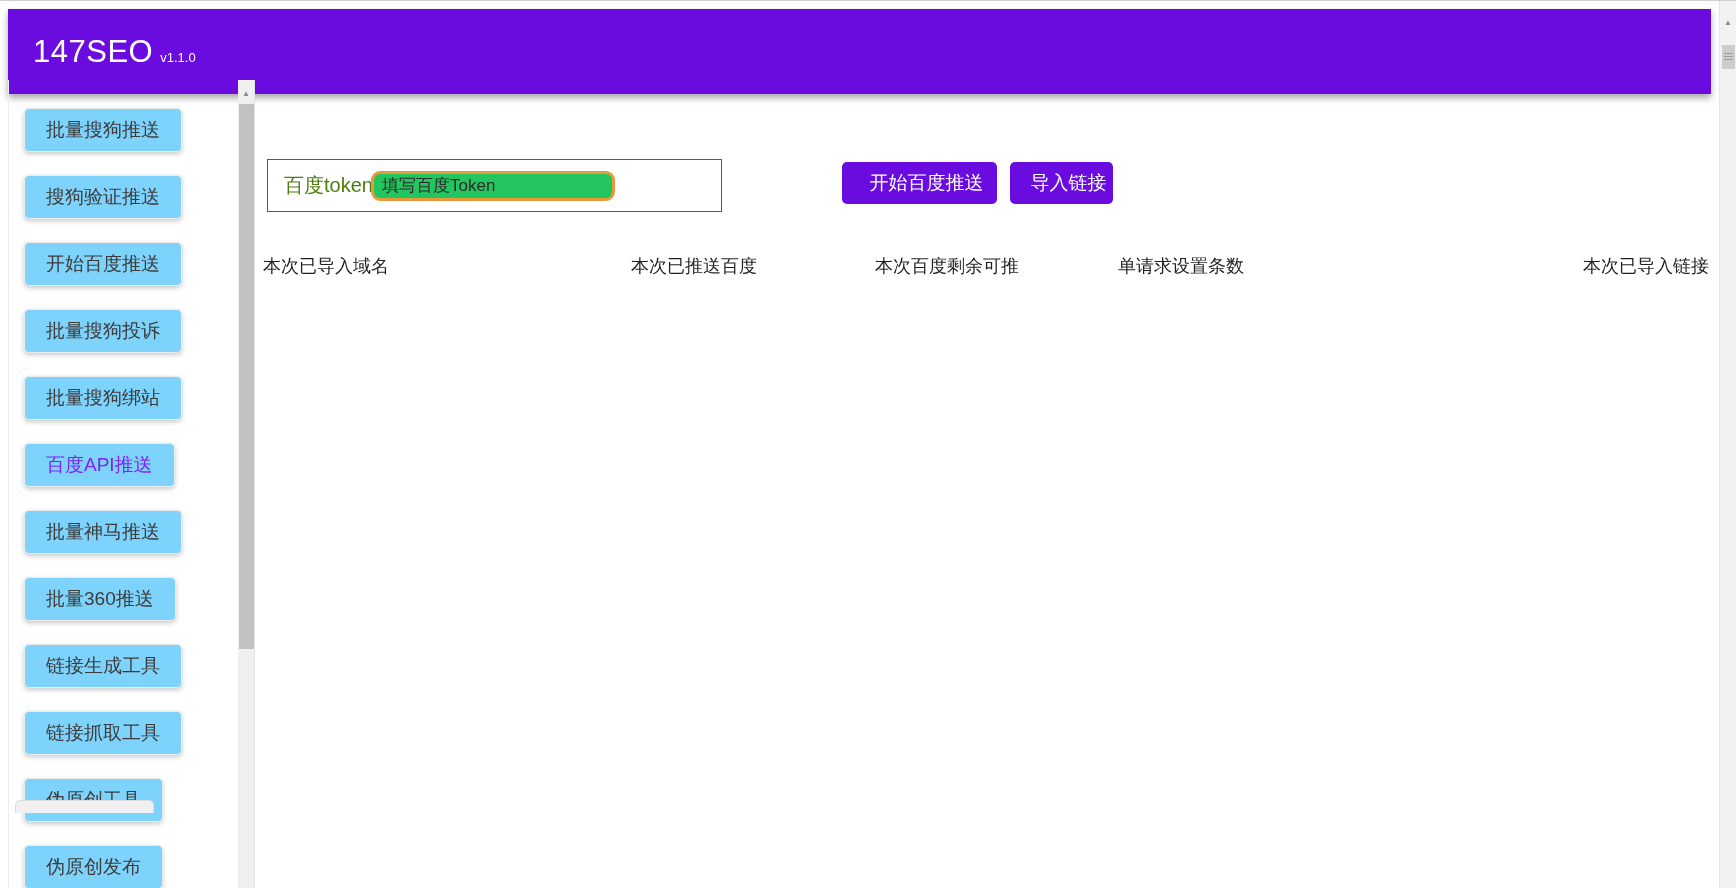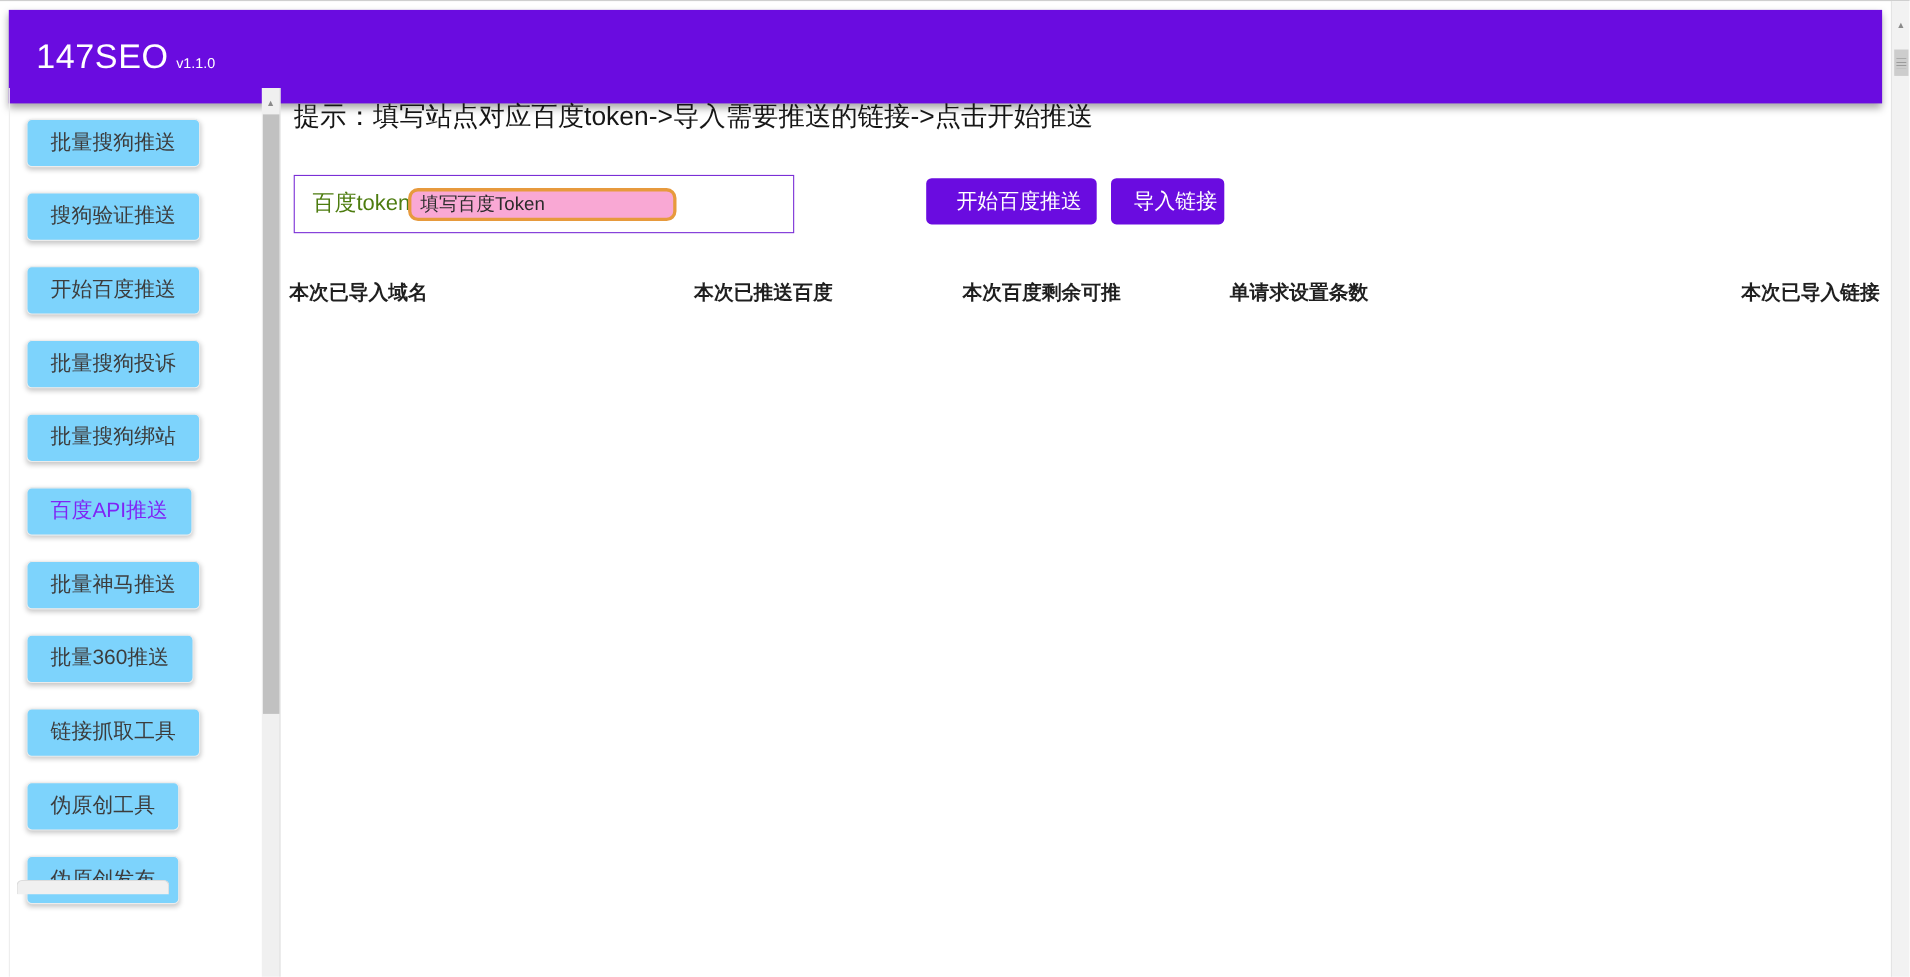--- a/index.html
+++ b/index.html
@@ -76,34 +76,34 @@
     border:1px solid var(--boxBorder,#7b2fd6); box-sizing:border-box; background:#fff;
   }
   .token-label {
     position:absolute; left:16px; top:0; height:51px; line-height:51px;
     font-size:20px; color:#4d7c0f; white-space:nowrap;
   }
   .token-input {
     position:absolute; left:103px; top:11px; width:222px; height:20px;
     border:3px solid var(--inputBorder,#e79a3d); border-radius:9px;
     font-size:17px; color:#2b2b2b; padding:2px 8px; outline:none;
-    font-family:inherit; background:#f9a8d4;
+    font-family:inherit; background:#22c55e;
   }
   .token-input::placeholder { color:#2b2b2b; opacity:1; }
 
   .btn {
     position:absolute; height:42px; background:var(--accent,#6a0ce0); color:#fff;
     border:none; border-radius:5px; font-size:19px; cursor:pointer;
     font-family:inherit; white-space:nowrap;padding-left:20px;
   }
   .btn-start  { left:580px; top:82px; width:155px; }
   .btn-import { left:748px; top:82px; width:103px; }
 
   .table-headers { position:absolute; left:0; top:174px; width:1457px; height:26px; }
-  .th { position:absolute; top:0; font-size:18px; color:#1f1f1f; white-space:nowrap;font-weight:bold; }
+  .th { position:absolute; top:0; font-size:18px; color:#1f1f1f; white-space:nowrap; }
   .th-0 { left:1px; }
   .th-1 { left:369px; }
   .th-2 { left:613px; }
   .th-3 { left:856px; }
   .th-4 { right:10px; }
   .table-rows { position:absolute; left:0; top:205px; width:1457px; bottom:0; }
 </style>
 </head>
 <body>
 
@@ -123,36 +123,36 @@
     <div class="side-item">批量搜狗投诉</div>
 
     <div class="side-item">批量搜狗绑站</div>
 
     <div class="side-item active">百度API推送</div>
 
     <div class="side-item">批量神马推送</div>
 
     <div class="side-item">批量360推送</div>
 
+    <div class="side-item">链接生成工具</div>
 
     <div class="side-item">链接抓取工具</div>
 
     <div class="side-item">伪原创工具</div>
 
     <div class="side-item">伪原创发布</div>
   </div>
 <div class="side-item-partial"></div>
 
 <div class="inner-scrollbar">
   <div class="scroll-arrow">▲</div>
   <div class="inner-scroll-thumb"></div>
 </div>
 
 <div class="main">
-  <div class="hint">提示：填写站点对应百度token-&gt;导入需要推送的链接-&gt;点击开始推送</div>
 
   <div class="token-box">
     <span class="token-label">百度token</span>
     <input class="token-input" type="text" placeholder="填写百度Token" style="">
   </div>
 
   <button class="btn btn-start">开始百度推送</button>
   <button class="btn btn-import">导入链接</button>
 
   <div class="table-headers">

